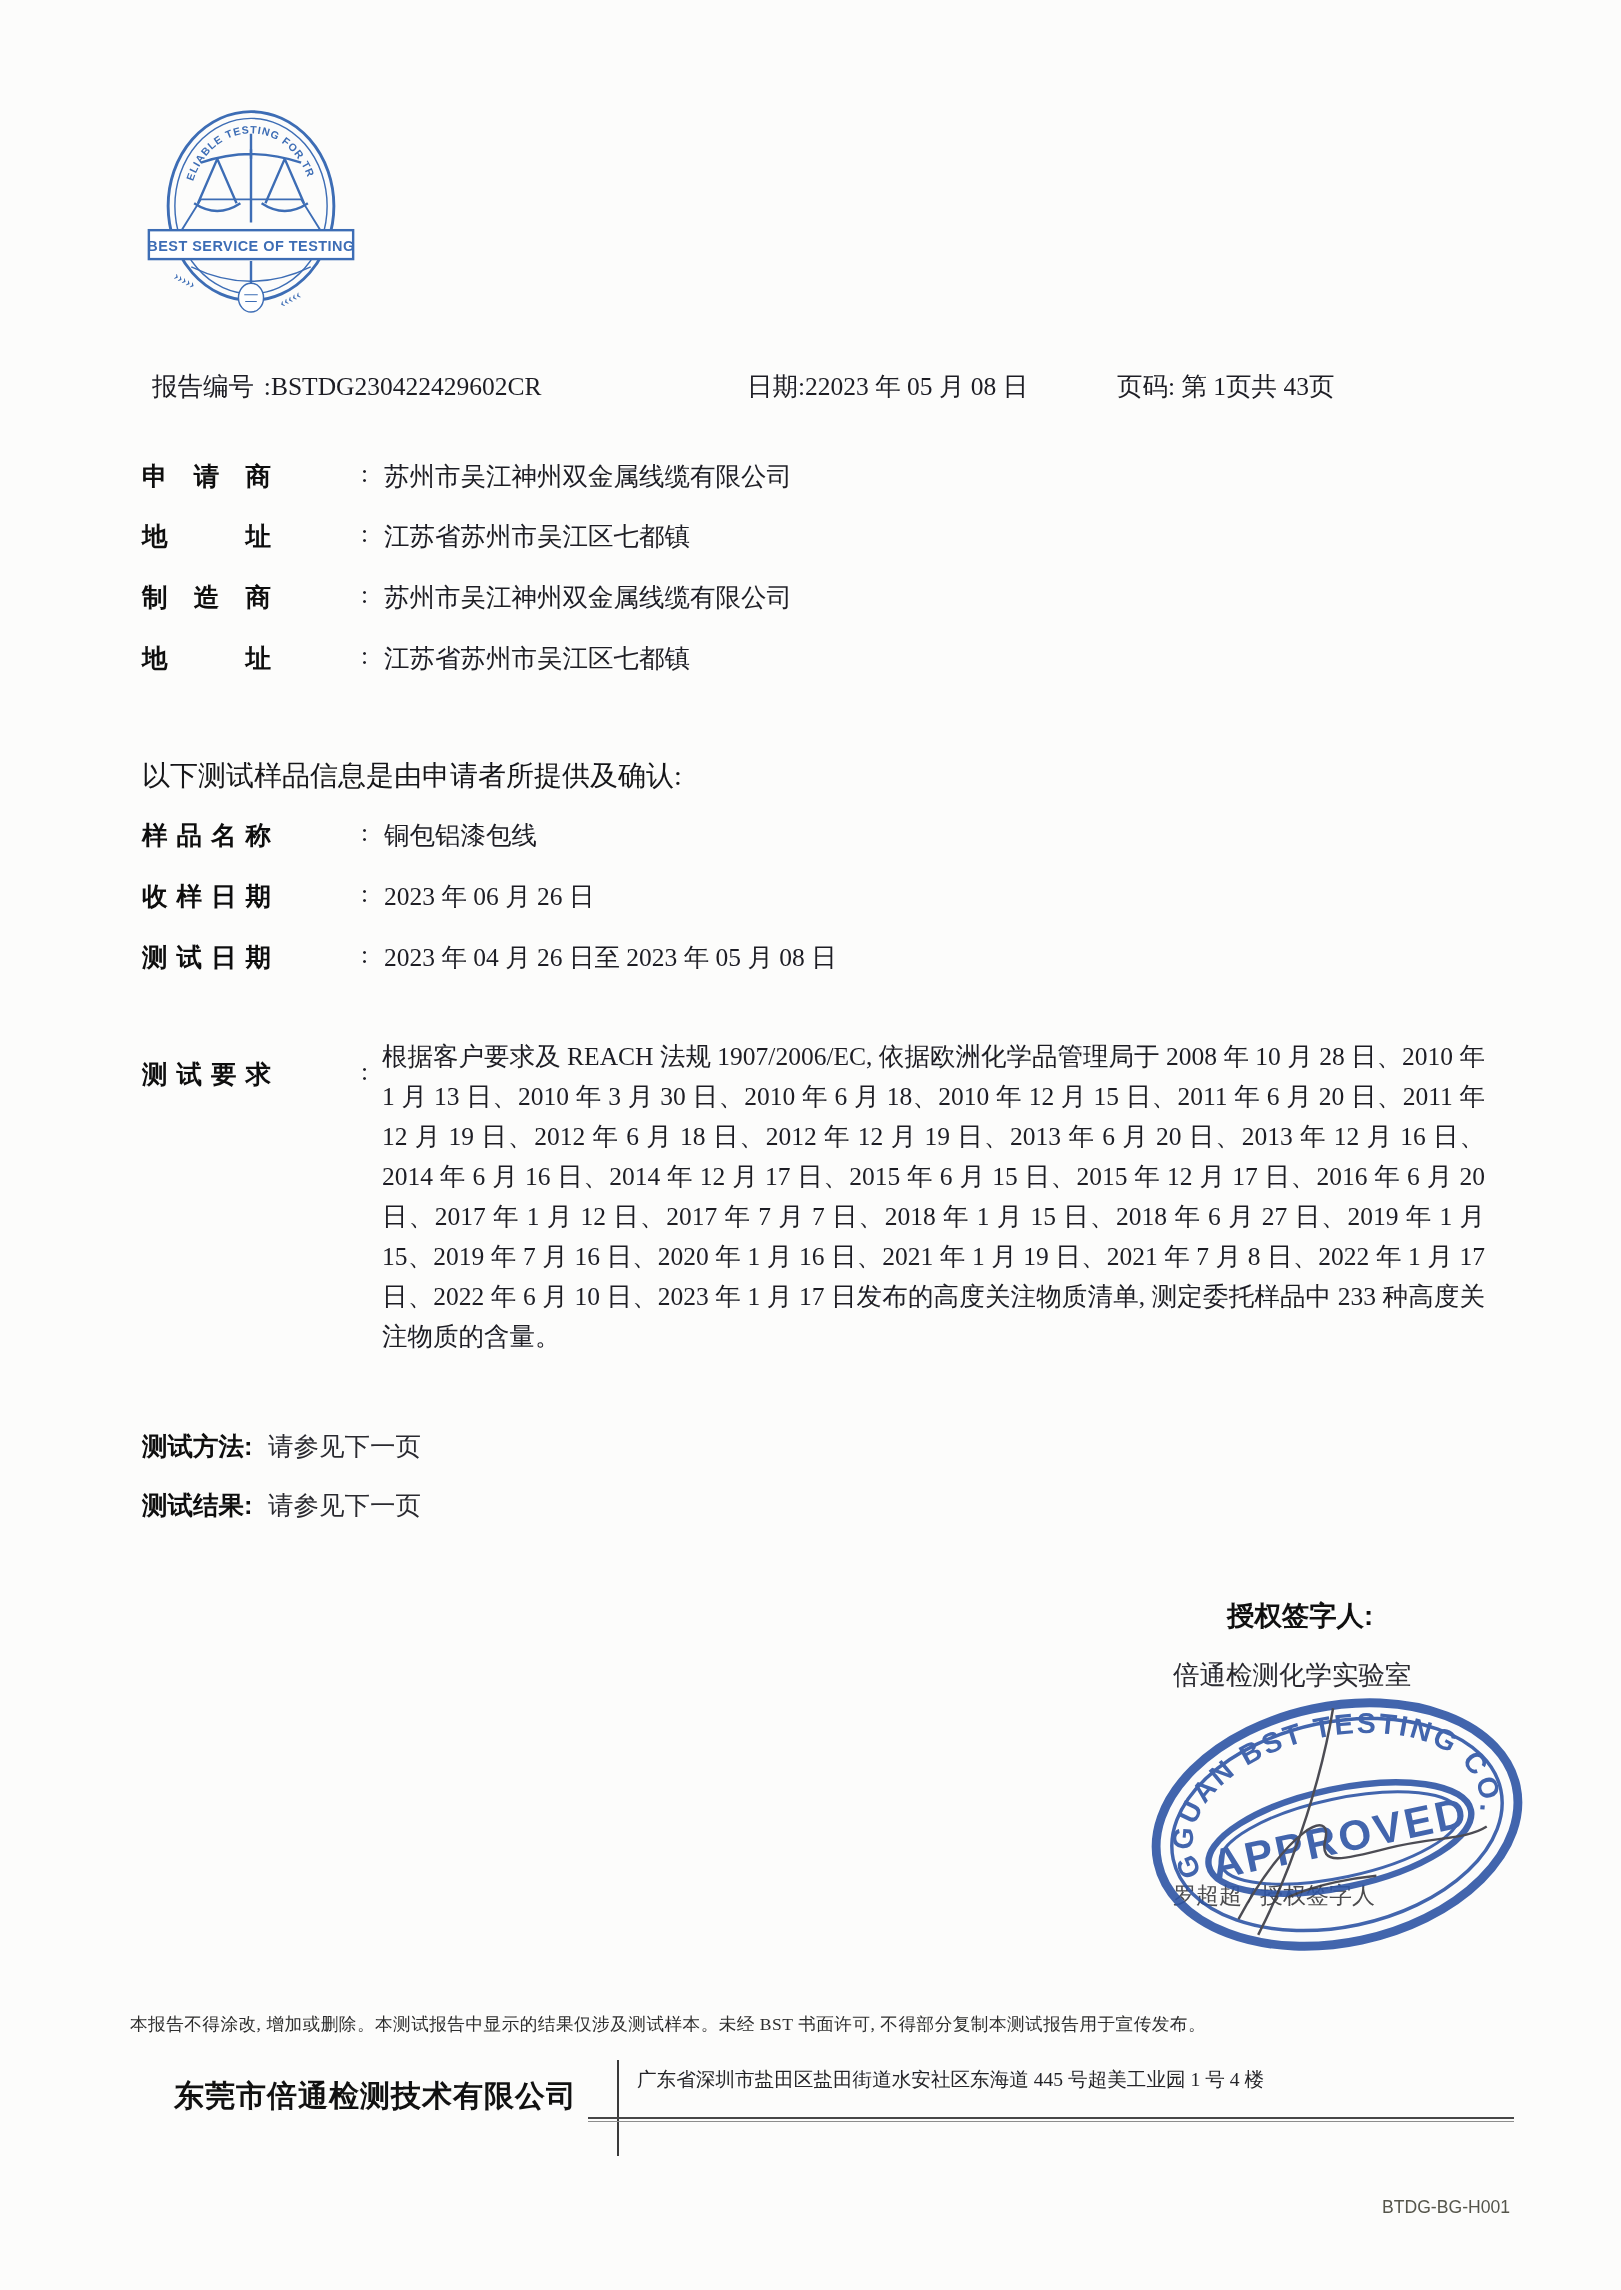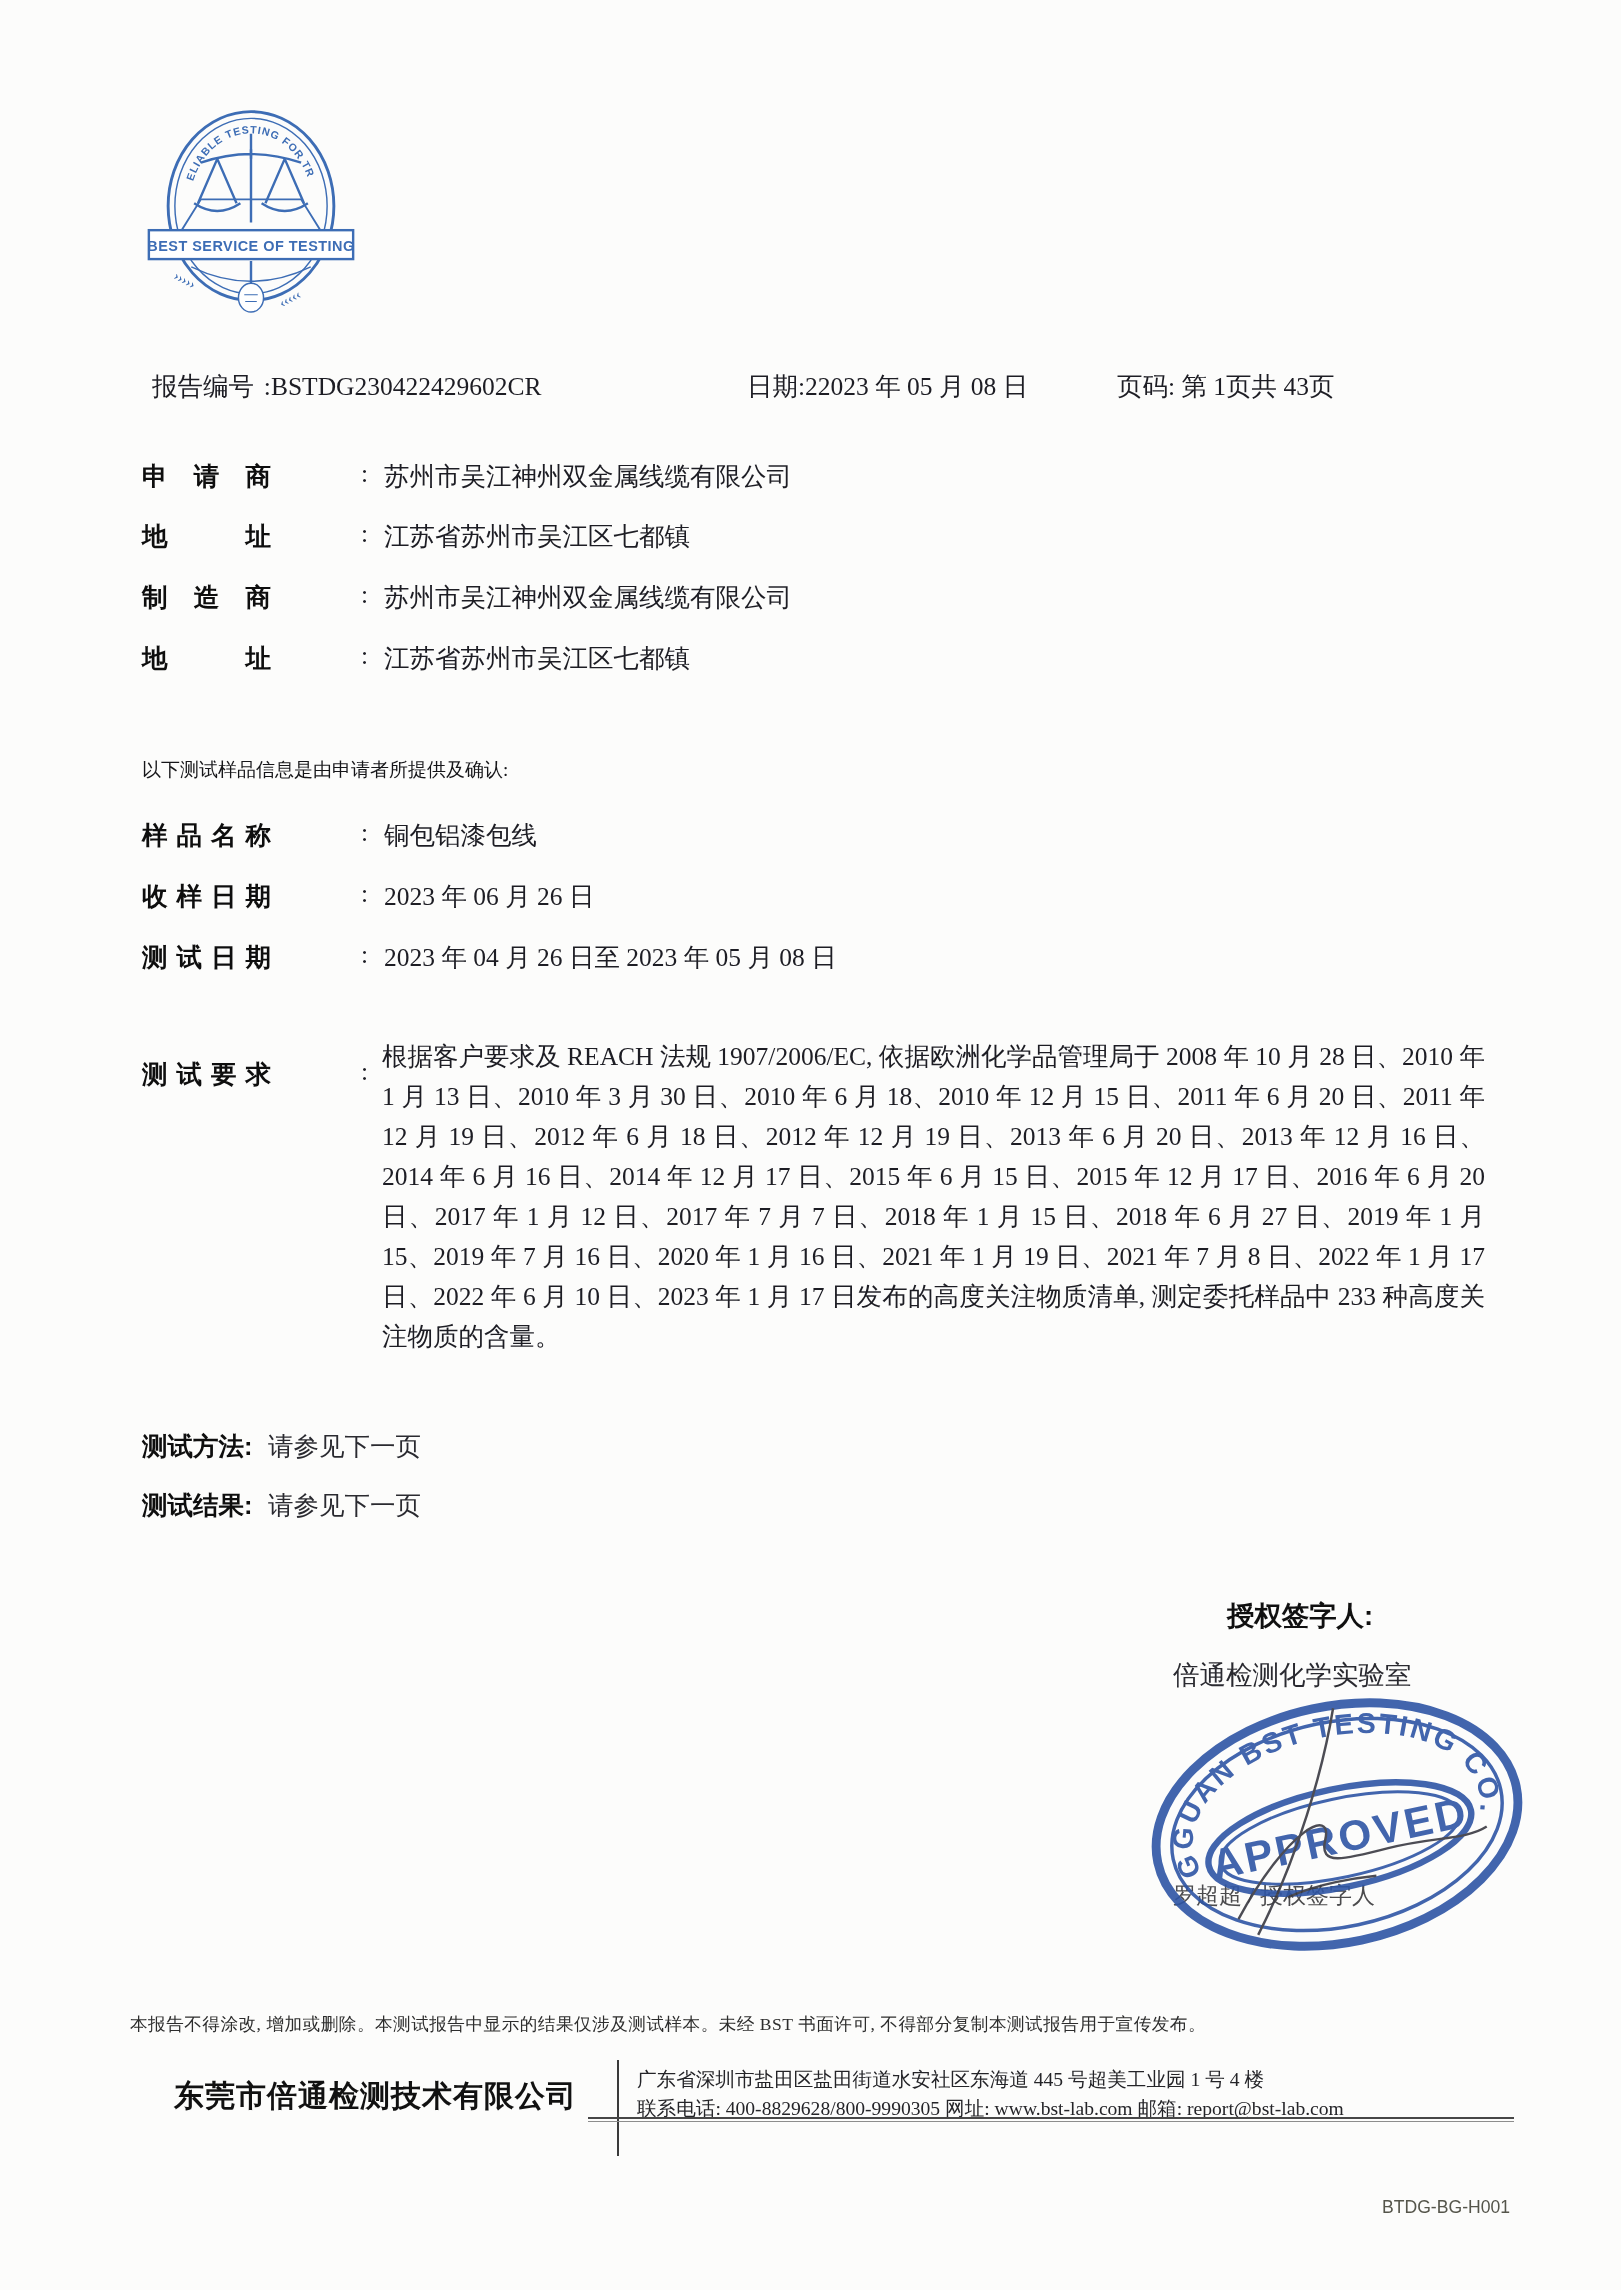--- a/index.html
+++ b/index.html
@@ -22,21 +22,21 @@
   .meta-page{left:1117px;}
   .meta-report .lbl{margin-right:9.8px;margin-top:24px;}
   
   .row-label{
     left:142px;width:129px;font-family:"Liberation Sans","DejaVu Sans",sans-serif;
     font-weight:700;font-size:25.5px;color:#0e0e0e;
     text-align:justify;text-align-last:justify;white-space:normal;
   }
   .row-colon{left:361px;font-size:25.5px;color:#1d1d24;}
   .row-value{left:384px;font-size:25.5px;color:#1d1d24;white-space:nowrap;}
-  .intro{left:142px;top:757px;font-size:19px;color:#161619;}
+  .intro{left:142px;top:757px;font-size:28px;color:#161619;}
   
   .req-text{
     left:382px;top:1037px;width:1103px;font-size:25.5px;line-height:40px;
     color:#1d1d24;text-align:justify;
   }
   
   .mr-label{left:142px;font-family:"Liberation Sans","DejaVu Sans",sans-serif;
     font-weight:700;font-size:25.5px;color:#0e0e0e;}
   .mr-value{left:268px;font-size:25.5px;color:#2a2a30;}
   
@@ -174,18 +174,17 @@
         <path d="M 150,210 C 180,196 220,190 240,188"></path>
       </g>
     </svg>
   </div>
 
   <div class="abs disclaimer">本报告不得涂改, 增加或删除。本测试报告中显示的结果仅涉及测试样本。未经 BST 书面许可, 不得部分复制本测试报告用于宣传发布。</div>
 
   <div class="abs f-company">东莞市倍通检测技术有限公司</div>
   <div class="abs f-divider"></div>
   <div class="abs f-address">广东省深圳市盐田区盐田街道水安社区东海道 445 号超美工业园 1 号 4 楼</div>
-  <div class="abs f-contact">联系电话: 400-8829628/800-9990305  网址: www.bst-lab.com 邮箱: report@bst-lab.com</div>
   <div class="abs f-rule"></div>
   <div class="abs f-code">BTDG-BG-H001</div>
 
 </div>
 
 
 </body></html>

